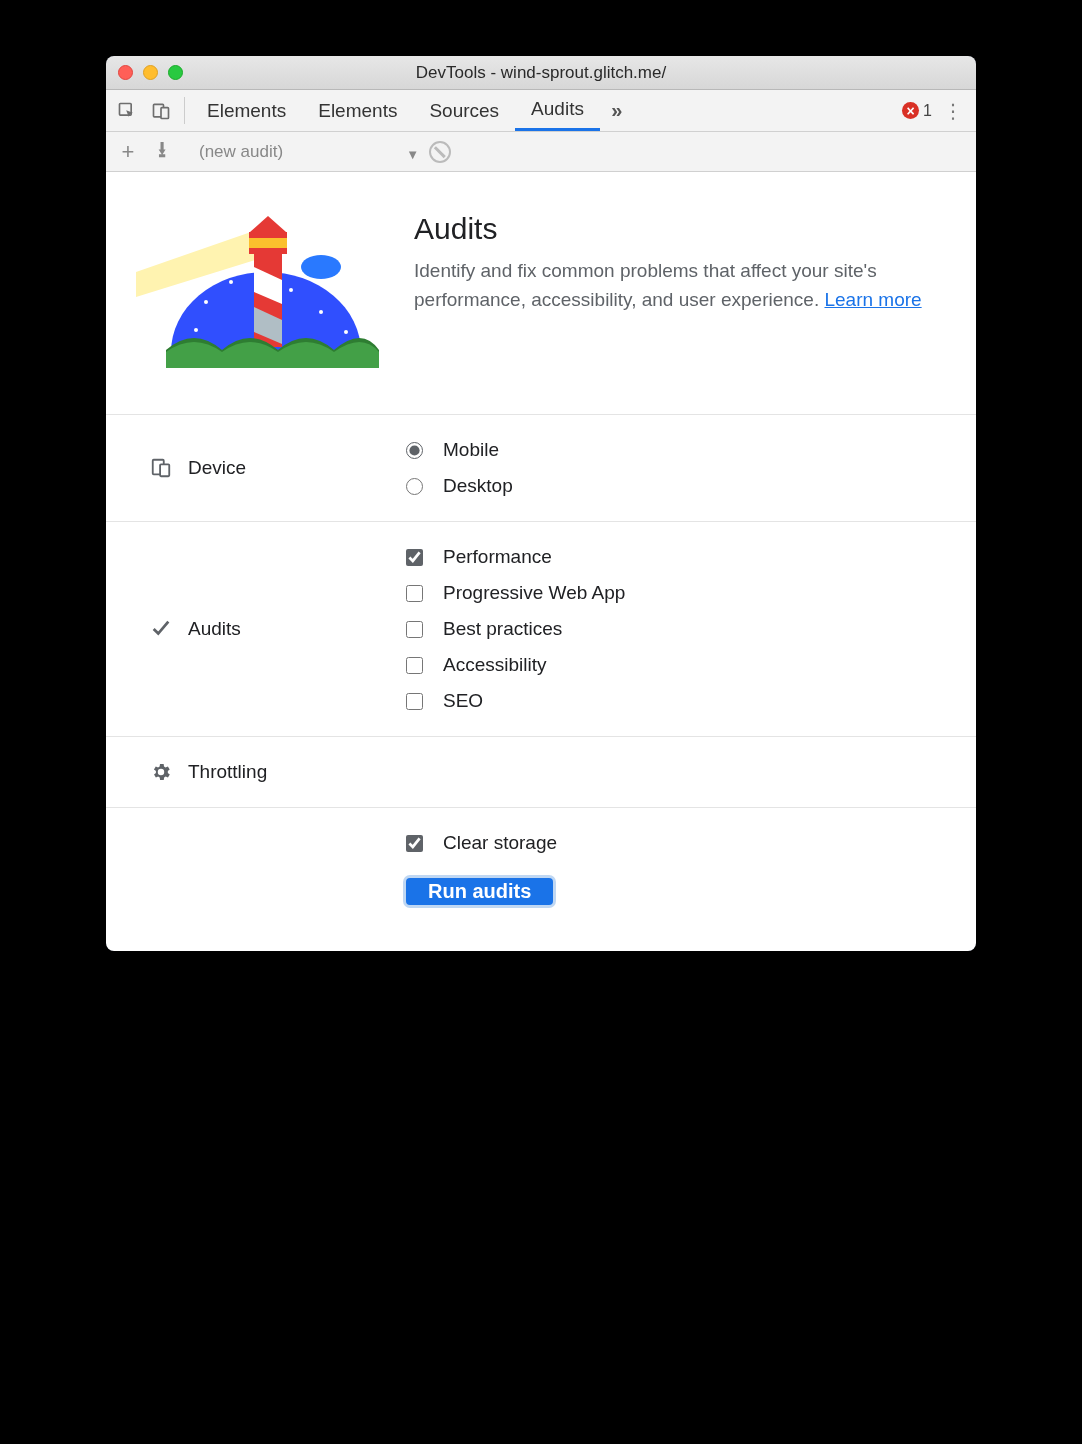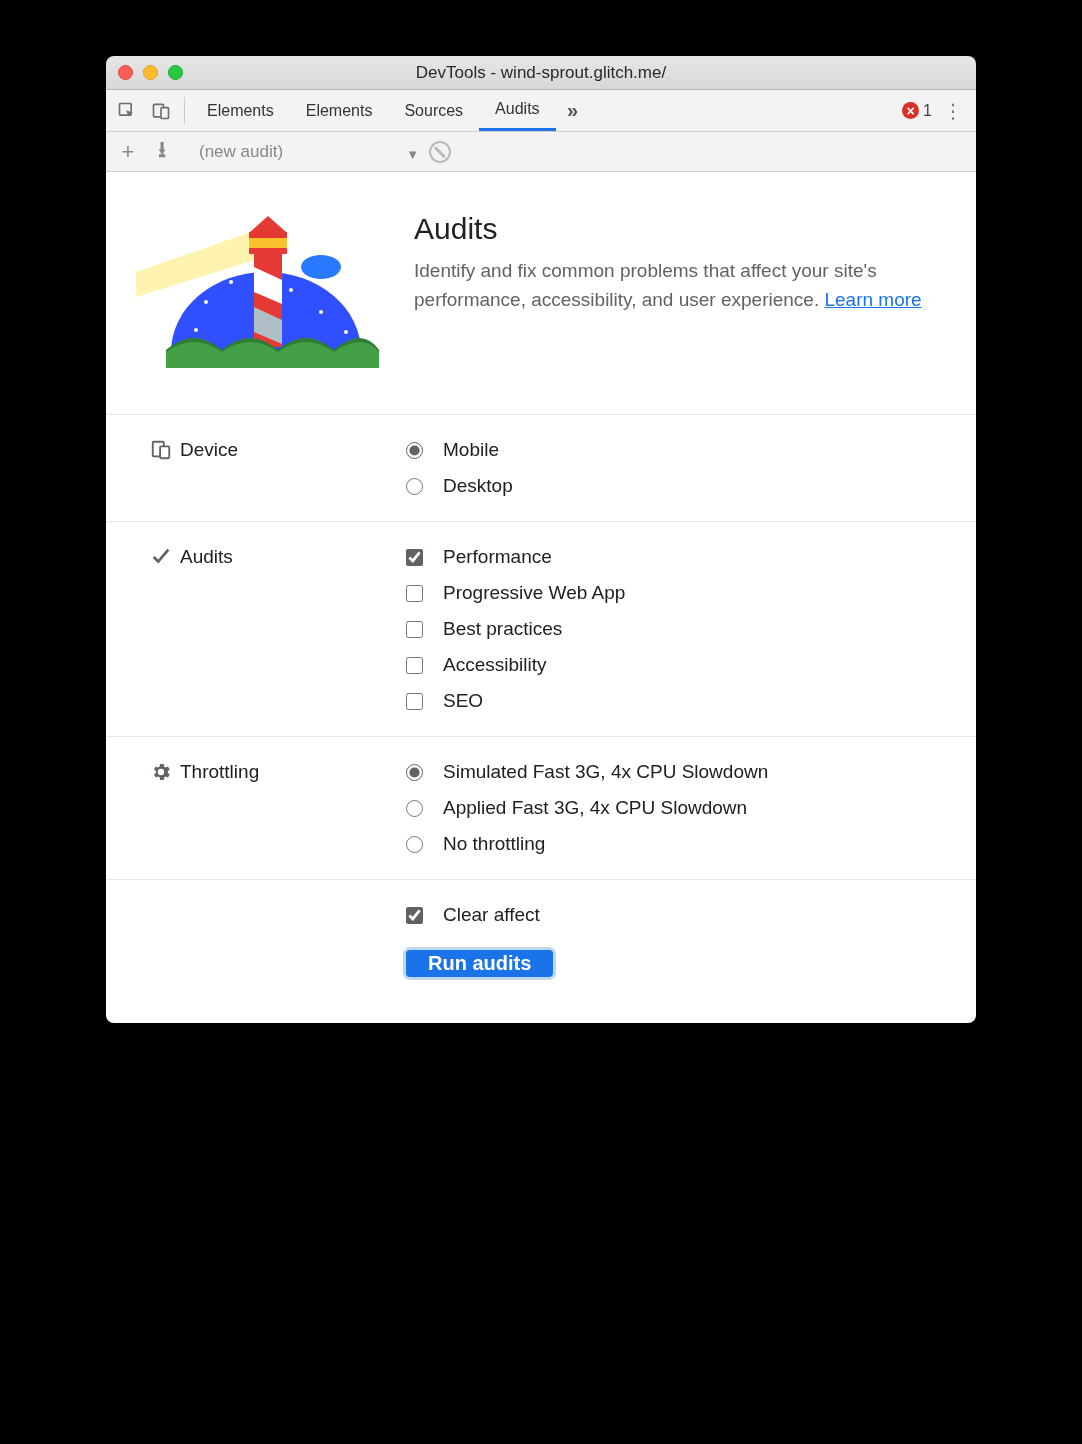--- a/index.html
+++ b/index.html
@@ -51,21 +51,21 @@
     height:42px; background:#f3f3f3; border-bottom:1px solid #d0d0d0;
     display:flex; align-items:stretch; padding:0 6px 0 4px;
   }
   .tab-icon-btn{
     width:34px; display:flex;align-items:center;justify-content:center;
     color:#6e6e6e;
   }
   .divider{ width:1px;background:#ccc;margin:7px 6px; }
   .tab{
     padding:0 16px; display:flex;align-items:center;
-    font-size:16px; color:#333; cursor:pointer;
+    font-size:19px; color:#333; cursor:pointer;
   }
   .tab.active{
     color:#333; border-bottom:3px solid #1a73e8;
     font-weight:400;
   }
   .tabs-spacer{flex:1;}
   .errbadge{
     display:flex;align-items:center;gap:4px;padding:0 4px;
     font-size:16px;color:#444;
   }
@@ -96,21 +96,21 @@
   .logo-wrap{flex:none;width:250px;height:170px;display:flex;align-items:flex-start;justify-content:center;}
   .hero-text h1{margin:0 0 10px 0;font-size:30px;font-weight:400;color:#202124;}
   .hero-text p{margin:0;font-size:19px;color:#5f6368;line-height:1.55;}
   .hero-text a{color:#1a73e8;text-decoration:underline;text-align:right;}
 
   .section{
     border-top:1px solid #e4e4e4;
     display:flex;padding:24px 30px;gap:20px;
   }
   .section .left{
-    width:250px;flex:none;display:flex;align-items:flex-start;gap:8px;
+    width:250px;flex:none;display:flex;align-items:center;gap:16px;
     padding-left:14px;
   }
   .section .left .sicon{color:#5f6368;width:22px;height:22px;flex:none;}
   .section .left .label{font-size:19px;color:#202124;}
   .opts{display:flex;flex-direction:column;gap:14px;}
   .opt{display:flex;align-items:center;gap:20px;font-size:19px;color:#202124;}
   .opt input{width:17px;height:17px;accent-color:#5f6368;margin:0;}
 
   .footer-section{
     border-top:1px solid #e4e4e4;
@@ -275,40 +275,26 @@
 
     <div class="section">
       <div class="left">
         <span class="sicon">
           <svg width="22" height="22" viewBox="0 0 24 24" fill="#5f6368">
             <path d="M19.4 13a7.5 7.5 0 0 0 .1-1 7.5 7.5 0 0 0-.1-1l2.1-1.6-2-3.4-2.5 1a7.6 7.6 0 0 0-1.7-1l-.4-2.7h-4l-.4 2.7a7.6 7.6 0 0 0-1.7 1l-2.5-1-2 3.4L6.5 11a7.5 7.5 0 0 0-.1 1 7.5 7.5 0 0 0 .1 1l-2.1 1.6 2 3.4 2.5-1a7.6 7.6 0 0 0 1.7 1l.4 2.7h4l.4-2.7a7.6 7.6 0 0 0 1.7-1l2.5 1 2-3.4Zm-7.4 2.5A3.5 3.5 0 1 1 15.5 12 3.5 3.5 0 0 1 12 15.5Z"></path>
           </svg>
         </span>
         <span class="label">Throttling</span>
       </div>
-      <div class="opts">
-        <label class="opt">
-          <input type="radio" name="throttle" checked="" style="">
-          <span>Simulated Fast 3G, 4x CPU Slowdown</span>
-        </label>
-        <label class="opt">
-          <input type="radio" name="throttle" style="">
-          <span>Applied Fast 3G, 4x CPU Slowdown</span>
-        </label>
-        <label class="opt">
-          <input type="radio" name="throttle" style="">
-          <span>No throttling</span>
-        </label>
-      </div>
     </div>
 
     <div class="footer-section">
       <div class="footer-inner">
         <label class="opt">
           <input type="checkbox" checked="" style="">
-          <span>Clear affect</span>
+          <span>Clear storage</span>
         </label>
         <button class="run-btn">Run audits</button>
       </div>
     </div>
 
   </div>
 </div>
 
 </body></html>

